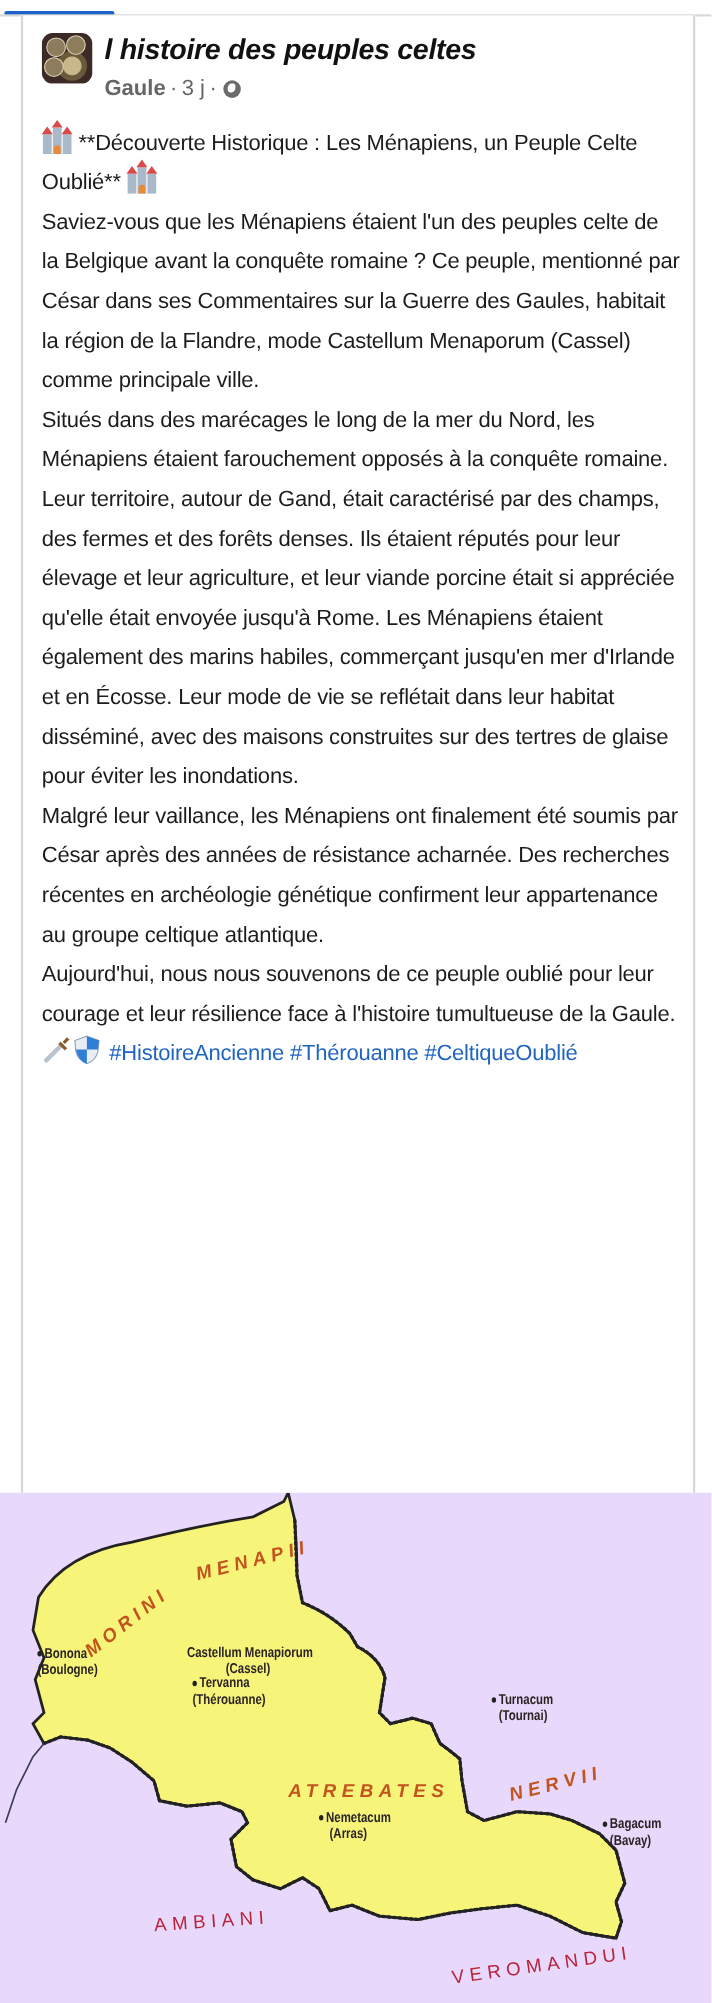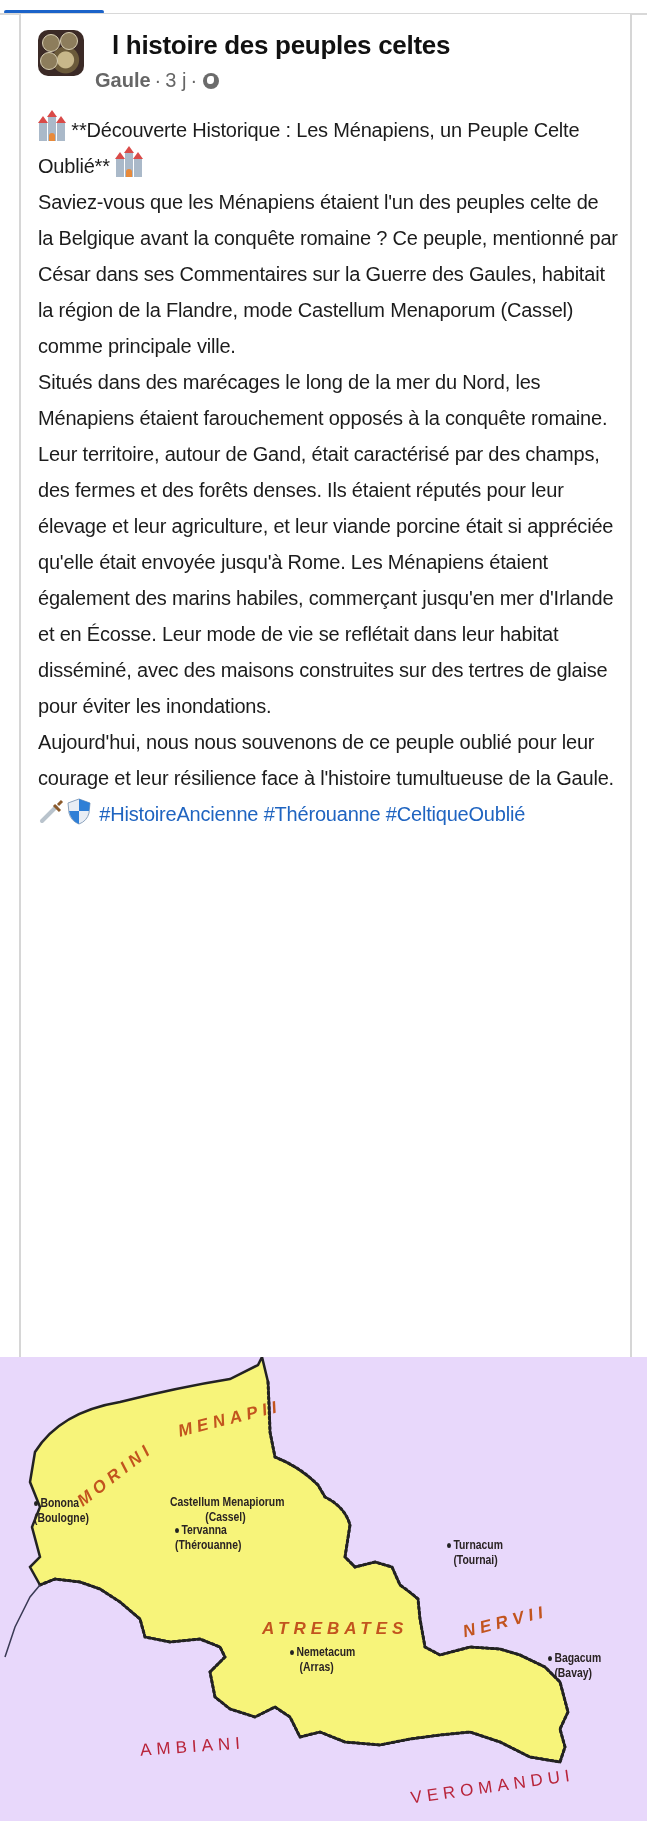--- a/index.html
+++ b/index.html
@@ -2,21 +2,21 @@
 <html><head>
 <meta charset="utf-8">
 <style>
   html, body { margin:0; padding:0; background:#ffffff; }
   body { width:647px; height:1821px; position:relative; overflow:hidden; font-family:"Liberation Sans", sans-serif; }
   .topline { position:absolute; left:0; top:13px; width:647px; height:2px; background:#d8d8d8; }
   .topaccent { position:absolute; left:4px; top:10px; width:100px; height:4px; background:#1b63c9; border-radius:2px; }
   .card { position:absolute; left:19px; top:14px; width:609px; height:1343px; border-left:2px solid #d6d6d6; border-right:2px solid #d6d6d6; background:#fff; }
   .avatar { position:absolute; left:38px; top:30px; width:46px; height:46px; border-radius:10px; background:radial-gradient(circle at 60% 65%, #c8b78a 0 8px, #6b5a3a 9px 13px, #3b2a26 14px), #4a1f25; overflow:hidden; }
   .avatar .coin { position:absolute; width:16px; height:16px; border-radius:50%; background:#8d7d5c; border:1px solid #d8cfb4; }
-  .title { position:absolute; left:112px; top:30px; font-size:26px; font-weight:bold; color:#111; letter-spacing:-0.3px; }
+  .title { position:absolute; left:95px; top:30px; font-size:26px; font-weight:bold; color:#111; letter-spacing:-0.3px;font-style:italic; }
   .meta { position:absolute; left:95px; top:69px; font-size:20px; color:#666; font-weight:bold; display:flex; align-items:center; gap:4px; }
   .meta .globe { display:inline-block; width:16px; height:16px; border-radius:50%; background:#6b6b6b; position:relative; margin-left:2px; }
   .meta .globe:after { content:""; position:absolute; left:4px; top:3px; width:7px; height:8px; background:#fff; border-radius:50% 30% 50% 40%; }
   .body { position:absolute; left:38px; top:112px; width:580px; font-size:20px; line-height:36px; color:#1c1c1c; letter-spacing:-0.2px; }
   .body p { margin:0; }
   .emoji { display:inline-block; width:28px; height:28px; vertical-align:-4px; position:relative; }
   .castle .tw { position:absolute; bottom:0; width:8px; background:#aab9c9; }
   .castle .roof { position:absolute; width:0; height:0; border-left:5px solid transparent; border-right:5px solid transparent; border-bottom:7px solid #d94a48; }
   .castle .door { position:absolute; left:11px; bottom:0; width:6px; height:8px; background:#e88a3a; border-radius:3px 3px 0 0; }
   .tag { color:#1f64c0; }
@@ -60,20 +60,21 @@
     <span>**Découverte Historique : Les Ménapiens, un Peuple Celte Oublié**</span>
     <span class="emoji castle">
       <span class="tw" style="left:1px;height:18px;"></span><span class="roof" style="left:0px;bottom:18px;"></span>
       <span class="tw" style="left:10px;height:24px;"></span><span class="roof" style="left:9px;bottom:24px;"></span>
       <span class="tw" style="left:19px;height:18px;"></span><span class="roof" style="left:18px;bottom:18px;"></span>
       <span class="door"></span>
     </span>
   </p>
   <p>Saviez-vous que les Ménapiens étaient l'un des peuples celte de la Belgique avant la conquête romaine ? Ce peuple, mentionné par César dans ses Commentaires sur la Guerre des Gaules, habitait la région de la Flandre, mode Castellum Menaporum (Cassel) comme principale ville.</p>
   <p>Situés dans des marécages le long de la mer du Nord, les Ménapiens étaient farouchement opposés à la conquête romaine. Leur territoire, autour de Gand, était caractérisé par des champs, des fermes et des forêts denses. Ils étaient réputés pour leur élevage et leur agriculture, et leur viande porcine était si appréciée qu'elle était envoyée jusqu'à Rome. Les Ménapiens étaient également des marins habiles, commerçant jusqu'en mer d'Irlande et en Écosse. Leur mode de vie se reflétait dans leur habitat disséminé, avec des maisons construites sur des tertres de glaise pour éviter les inondations.</p>
+  <p>Malgré leur vaillance, les Ménapiens ont finalement été soumis par César après des années de résistance acharnée. Des recherches récentes en archéologie génétique confirment leur appartenance au groupe celtique atlantique.</p>
   <p>
     <span>Aujourd'hui, nous nous souvenons de ce peuple oublié pour leur courage et leur résilience face à l'histoire tumultueuse de la Gaule.</span>
     <span class="emoji">
       <svg width="26" height="26" viewBox="0 0 26 26">
           <line x1="4" y1="22" x2="18" y2="8" stroke="#b9c3cc" stroke-width="4" stroke-linecap="round"></line>
           <line x1="16" y1="6" x2="22" y2="12" stroke="#8b5a2b" stroke-width="3"></line>
           <line x1="20" y1="6" x2="24" y2="2" stroke="#8b5a2b" stroke-width="3"></line>
         </svg>
     </span><span class="emoji">
       <svg width="26" height="28" viewBox="0 0 26 28">

